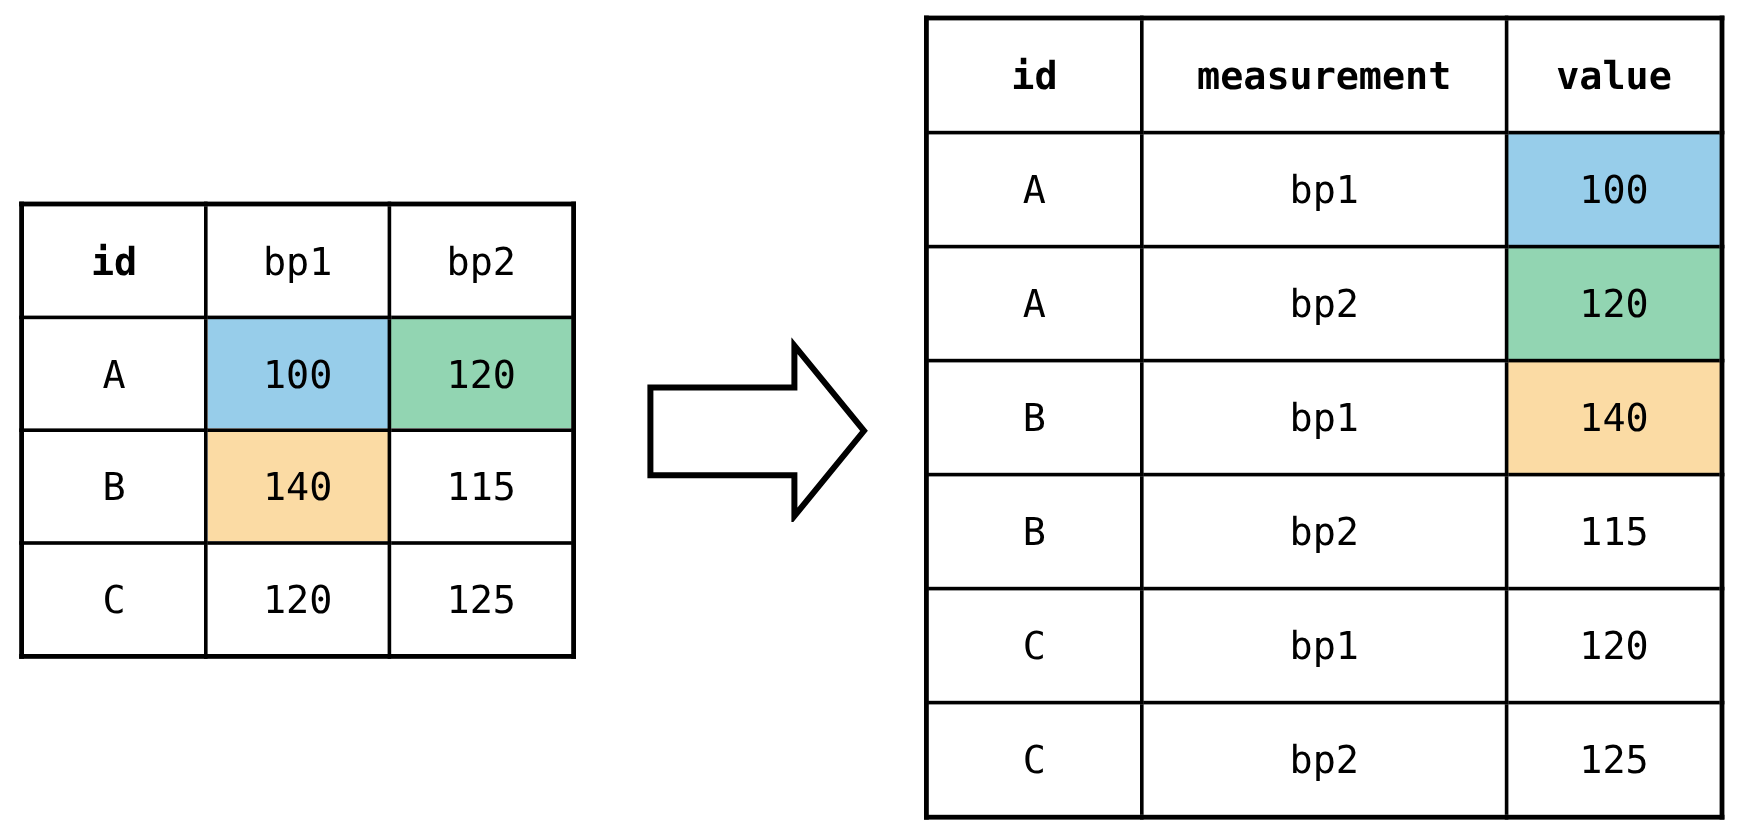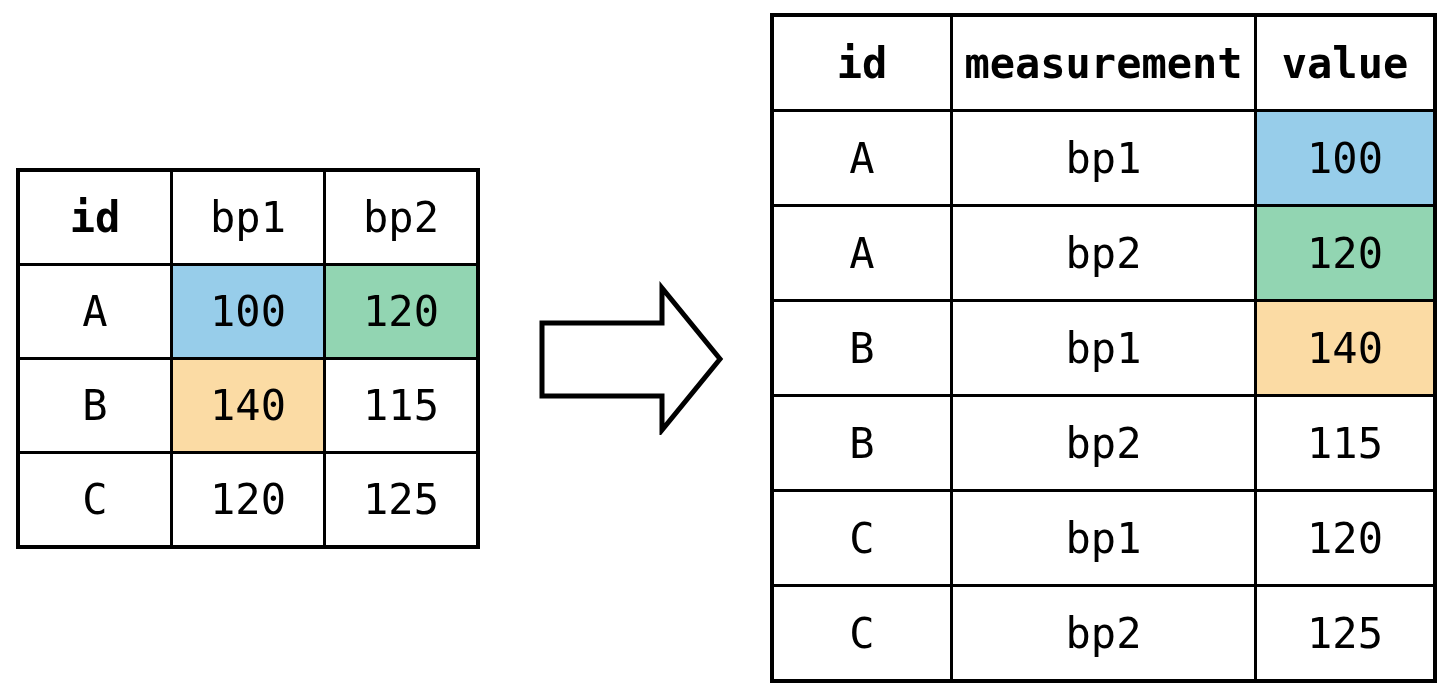--- a/index.html
+++ b/index.html
@@ -20,21 +20,21 @@
   table.data-table {
     border-collapse: collapse;
     table-layout: fixed;
     background: #ffffff;
     border: 4px solid #000000;
   }
   table.data-table td, table.data-table th {
     border: 3px solid #000000;
     text-align: center;
     vertical-align: middle;
-    font-size: 42px;
+    font-size: 32px;
     font-weight: normal;
     color: #000000;
     padding: 0;
     overflow: hidden;
     white-space: nowrap;
   }
   table.data-table th.bold { font-weight: bold; }
   #wide-table-wrap {
     position: absolute;
     left: 16px;

